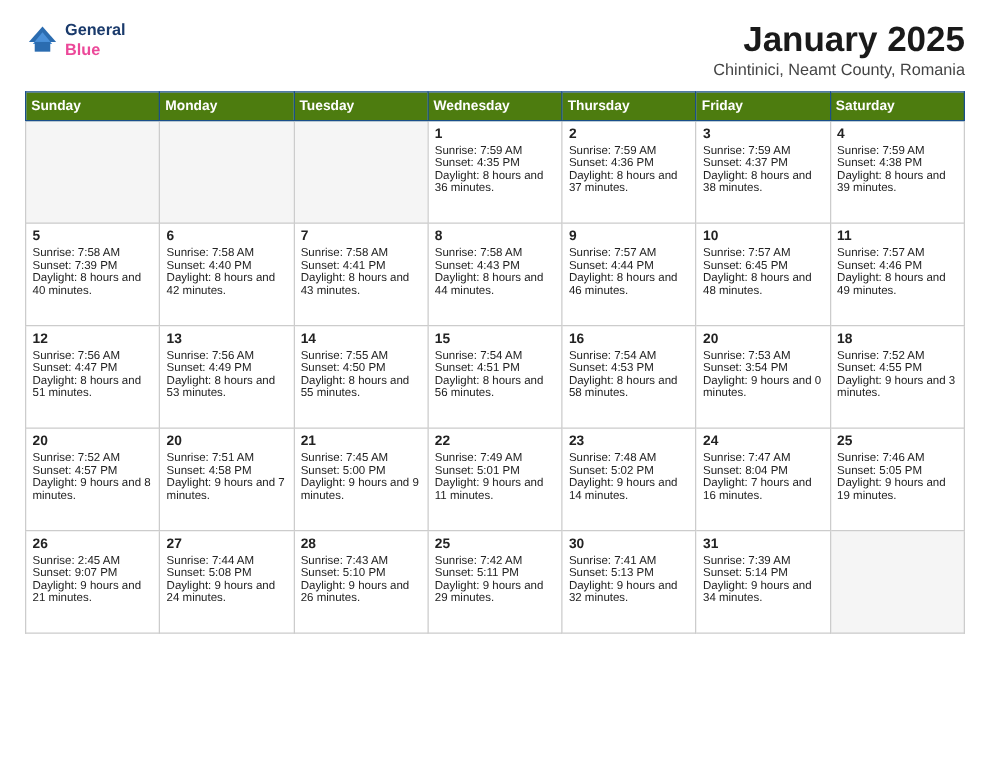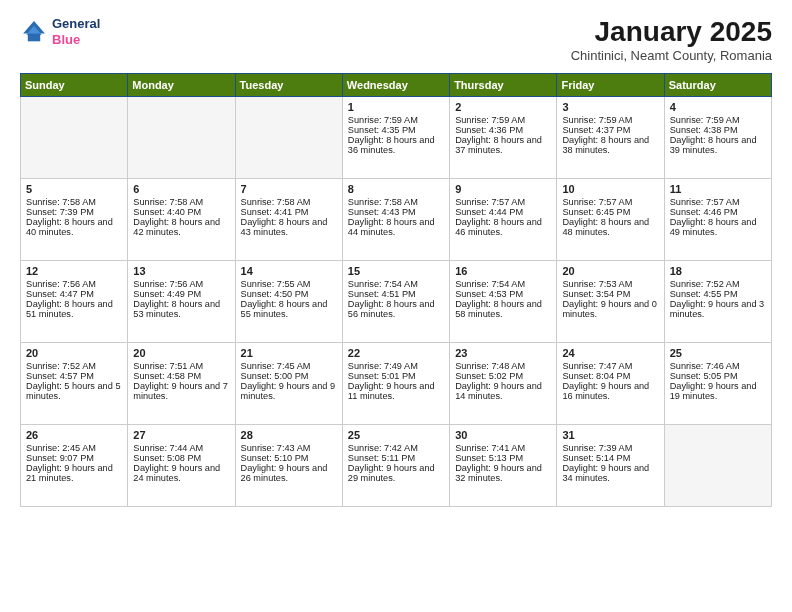--- a/index.html
+++ b/index.html
@@ -140,26 +140,26 @@
         <tr>
           <td><span class="day-num">12</span><span>Sunrise: 7:56 AM</span><br><span>Sunset: 4:47 PM</span><br><span>Daylight: 8 hours and 51 minutes.</span></td>
           <td><span class="day-num">13</span><span>Sunrise: 7:56 AM</span><br><span>Sunset: 4:49 PM</span><br><span>Daylight: 8 hours and 53 minutes.</span></td>
           <td><span class="day-num">14</span><span>Sunrise: 7:55 AM</span><br><span>Sunset: 4:50 PM</span><br><span>Daylight: 8 hours and 55 minutes.</span></td>
           <td><span class="day-num">15</span><span>Sunrise: 7:54 AM</span><br><span>Sunset: 4:51 PM</span><br><span>Daylight: 8 hours and 56 minutes.</span></td>
           <td><span class="day-num">16</span><span>Sunrise: 7:54 AM</span><br><span>Sunset: 4:53 PM</span><br><span>Daylight: 8 hours and 58 minutes.</span></td>
           <td><span class="day-num">20</span><span>Sunrise: 7:53 AM</span><br><span>Sunset: 3:54 PM</span><br><span>Daylight: 9 hours and 0 minutes.</span></td>
           <td><span class="day-num">18</span><span>Sunrise: 7:52 AM</span><br><span>Sunset: 4:55 PM</span><br><span>Daylight: 9 hours and 3 minutes.</span></td>
         </tr>
         <tr>
-          <td><span class="day-num">20</span><span>Sunrise: 7:52 AM</span><br><span>Sunset: 4:57 PM</span><br><span>Daylight: 5 hours and 5 minutes.</span></td>
+          <td><span class="day-num">20</span><span>Sunrise: 7:52 AM</span><br><span>Sunset: 4:57 PM</span><br><span>Daylight: 9 hours and 8 minutes.</span></td>
           <td><span class="day-num">20</span><span>Sunrise: 7:51 AM</span><br><span>Sunset: 4:58 PM</span><br><span>Daylight: 9 hours and 7 minutes.</span></td>
           <td><span class="day-num">21</span><span>Sunrise: 7:45 AM</span><br><span>Sunset: 5:00 PM</span><br><span>Daylight: 9 hours and 9 minutes.</span></td>
           <td><span class="day-num">22</span><span>Sunrise: 7:49 AM</span><br><span>Sunset: 5:01 PM</span><br><span>Daylight: 9 hours and 11 minutes.</span></td>
           <td><span class="day-num">23</span><span>Sunrise: 7:48 AM</span><br><span>Sunset: 5:02 PM</span><br><span>Daylight: 9 hours and 14 minutes.</span></td>
-          <td><span class="day-num">24</span><span>Sunrise: 7:47 AM</span><br><span>Sunset: 8:04 PM</span><br><span>Daylight: 9 hours and 16 minutes.</span></td>
+          <td><span class="day-num">24</span><span>Sunrise: 7:47 AM</span><br><span>Sunset: 8:04 PM</span><br><span>Daylight: 7 hours and 16 minutes.</span></td>
           <td><span class="day-num">25</span><span>Sunrise: 7:46 AM</span><br><span>Sunset: 5:05 PM</span><br><span>Daylight: 9 hours and 19 minutes.</span></td>
         </tr>
         <tr>
           <td><span class="day-num">26</span><span>Sunrise: 2:45 AM</span><br><span>Sunset: 9:07 PM</span><br><span>Daylight: 9 hours and 21 minutes.</span></td>
           <td><span class="day-num">27</span><span>Sunrise: 7:44 AM</span><br><span>Sunset: 5:08 PM</span><br><span>Daylight: 9 hours and 24 minutes.</span></td>
           <td><span class="day-num">28</span><span>Sunrise: 7:43 AM</span><br><span>Sunset: 5:10 PM</span><br><span>Daylight: 9 hours and 26 minutes.</span></td>
           <td><span class="day-num">25</span><span>Sunrise: 7:42 AM</span><br><span>Sunset: 5:11 PM</span><br><span>Daylight: 9 hours and 29 minutes.</span></td>
           <td><span class="day-num">30</span><span>Sunrise: 7:41 AM</span><br><span>Sunset: 5:13 PM</span><br><span>Daylight: 9 hours and 32 minutes.</span></td>
           <td><span class="day-num">31</span><span>Sunrise: 7:39 AM</span><br><span>Sunset: 5:14 PM</span><br><span>Daylight: 9 hours and 34 minutes.</span></td>
           <td class="empty"></td>

